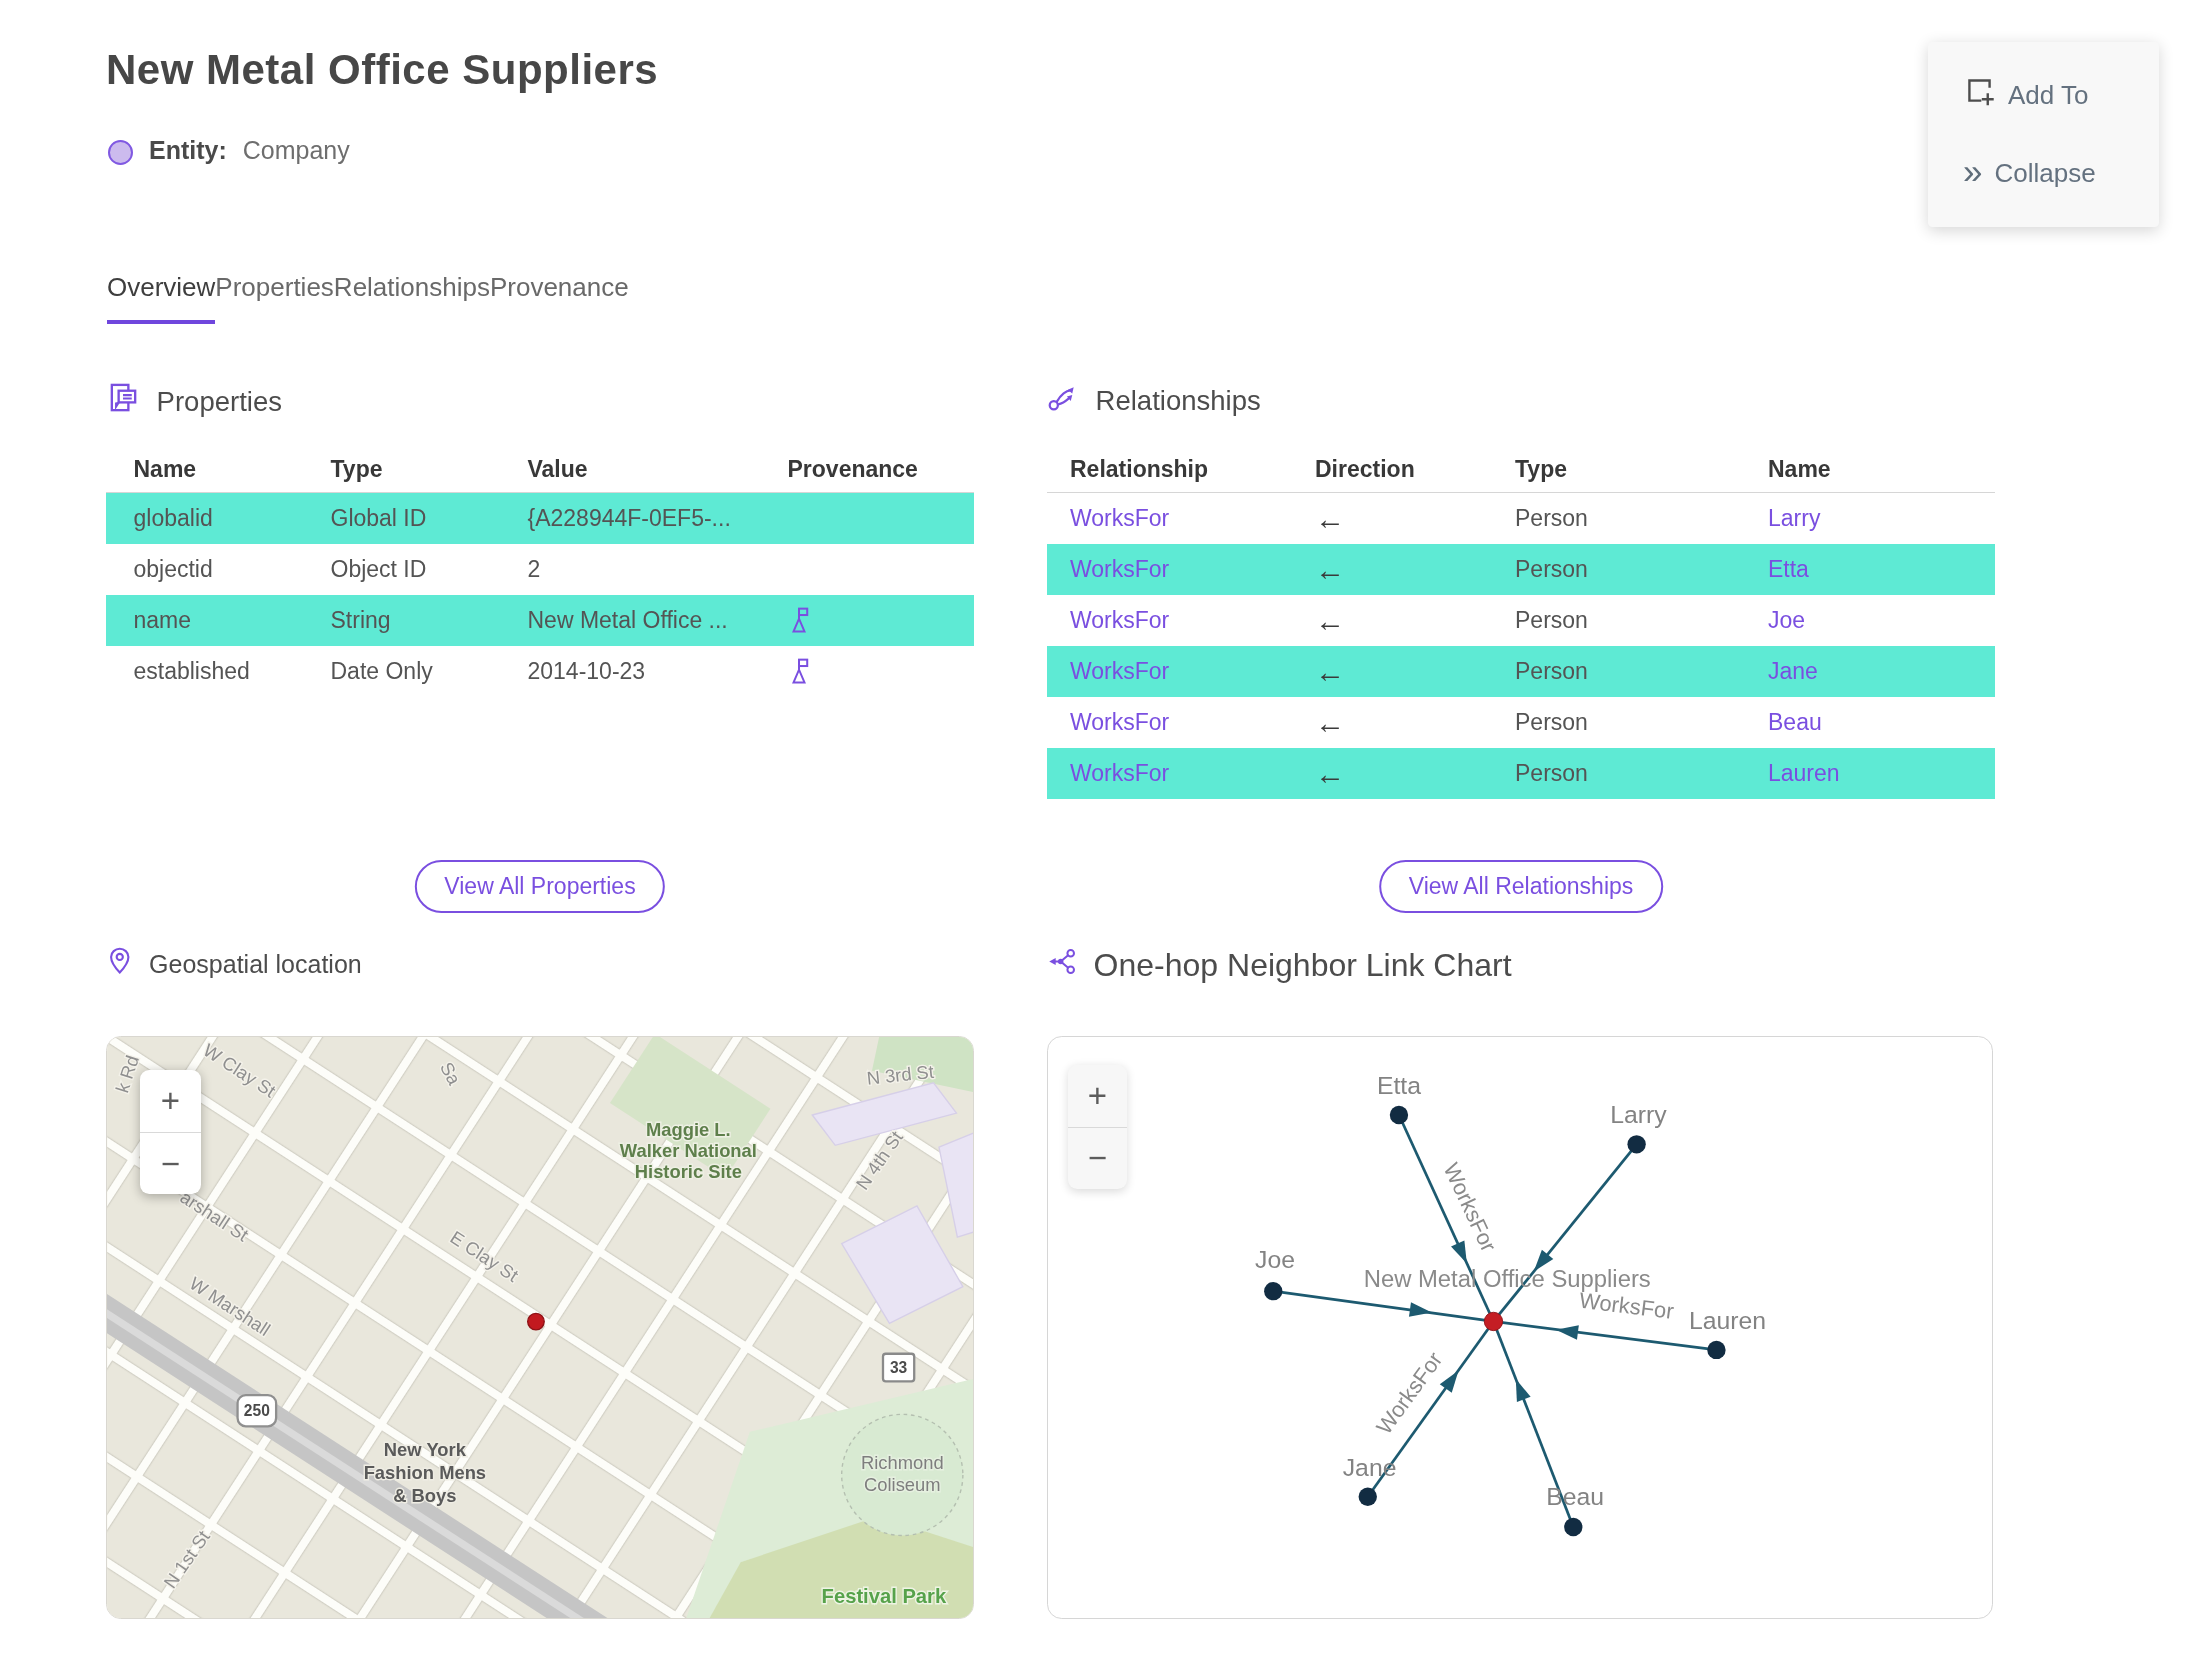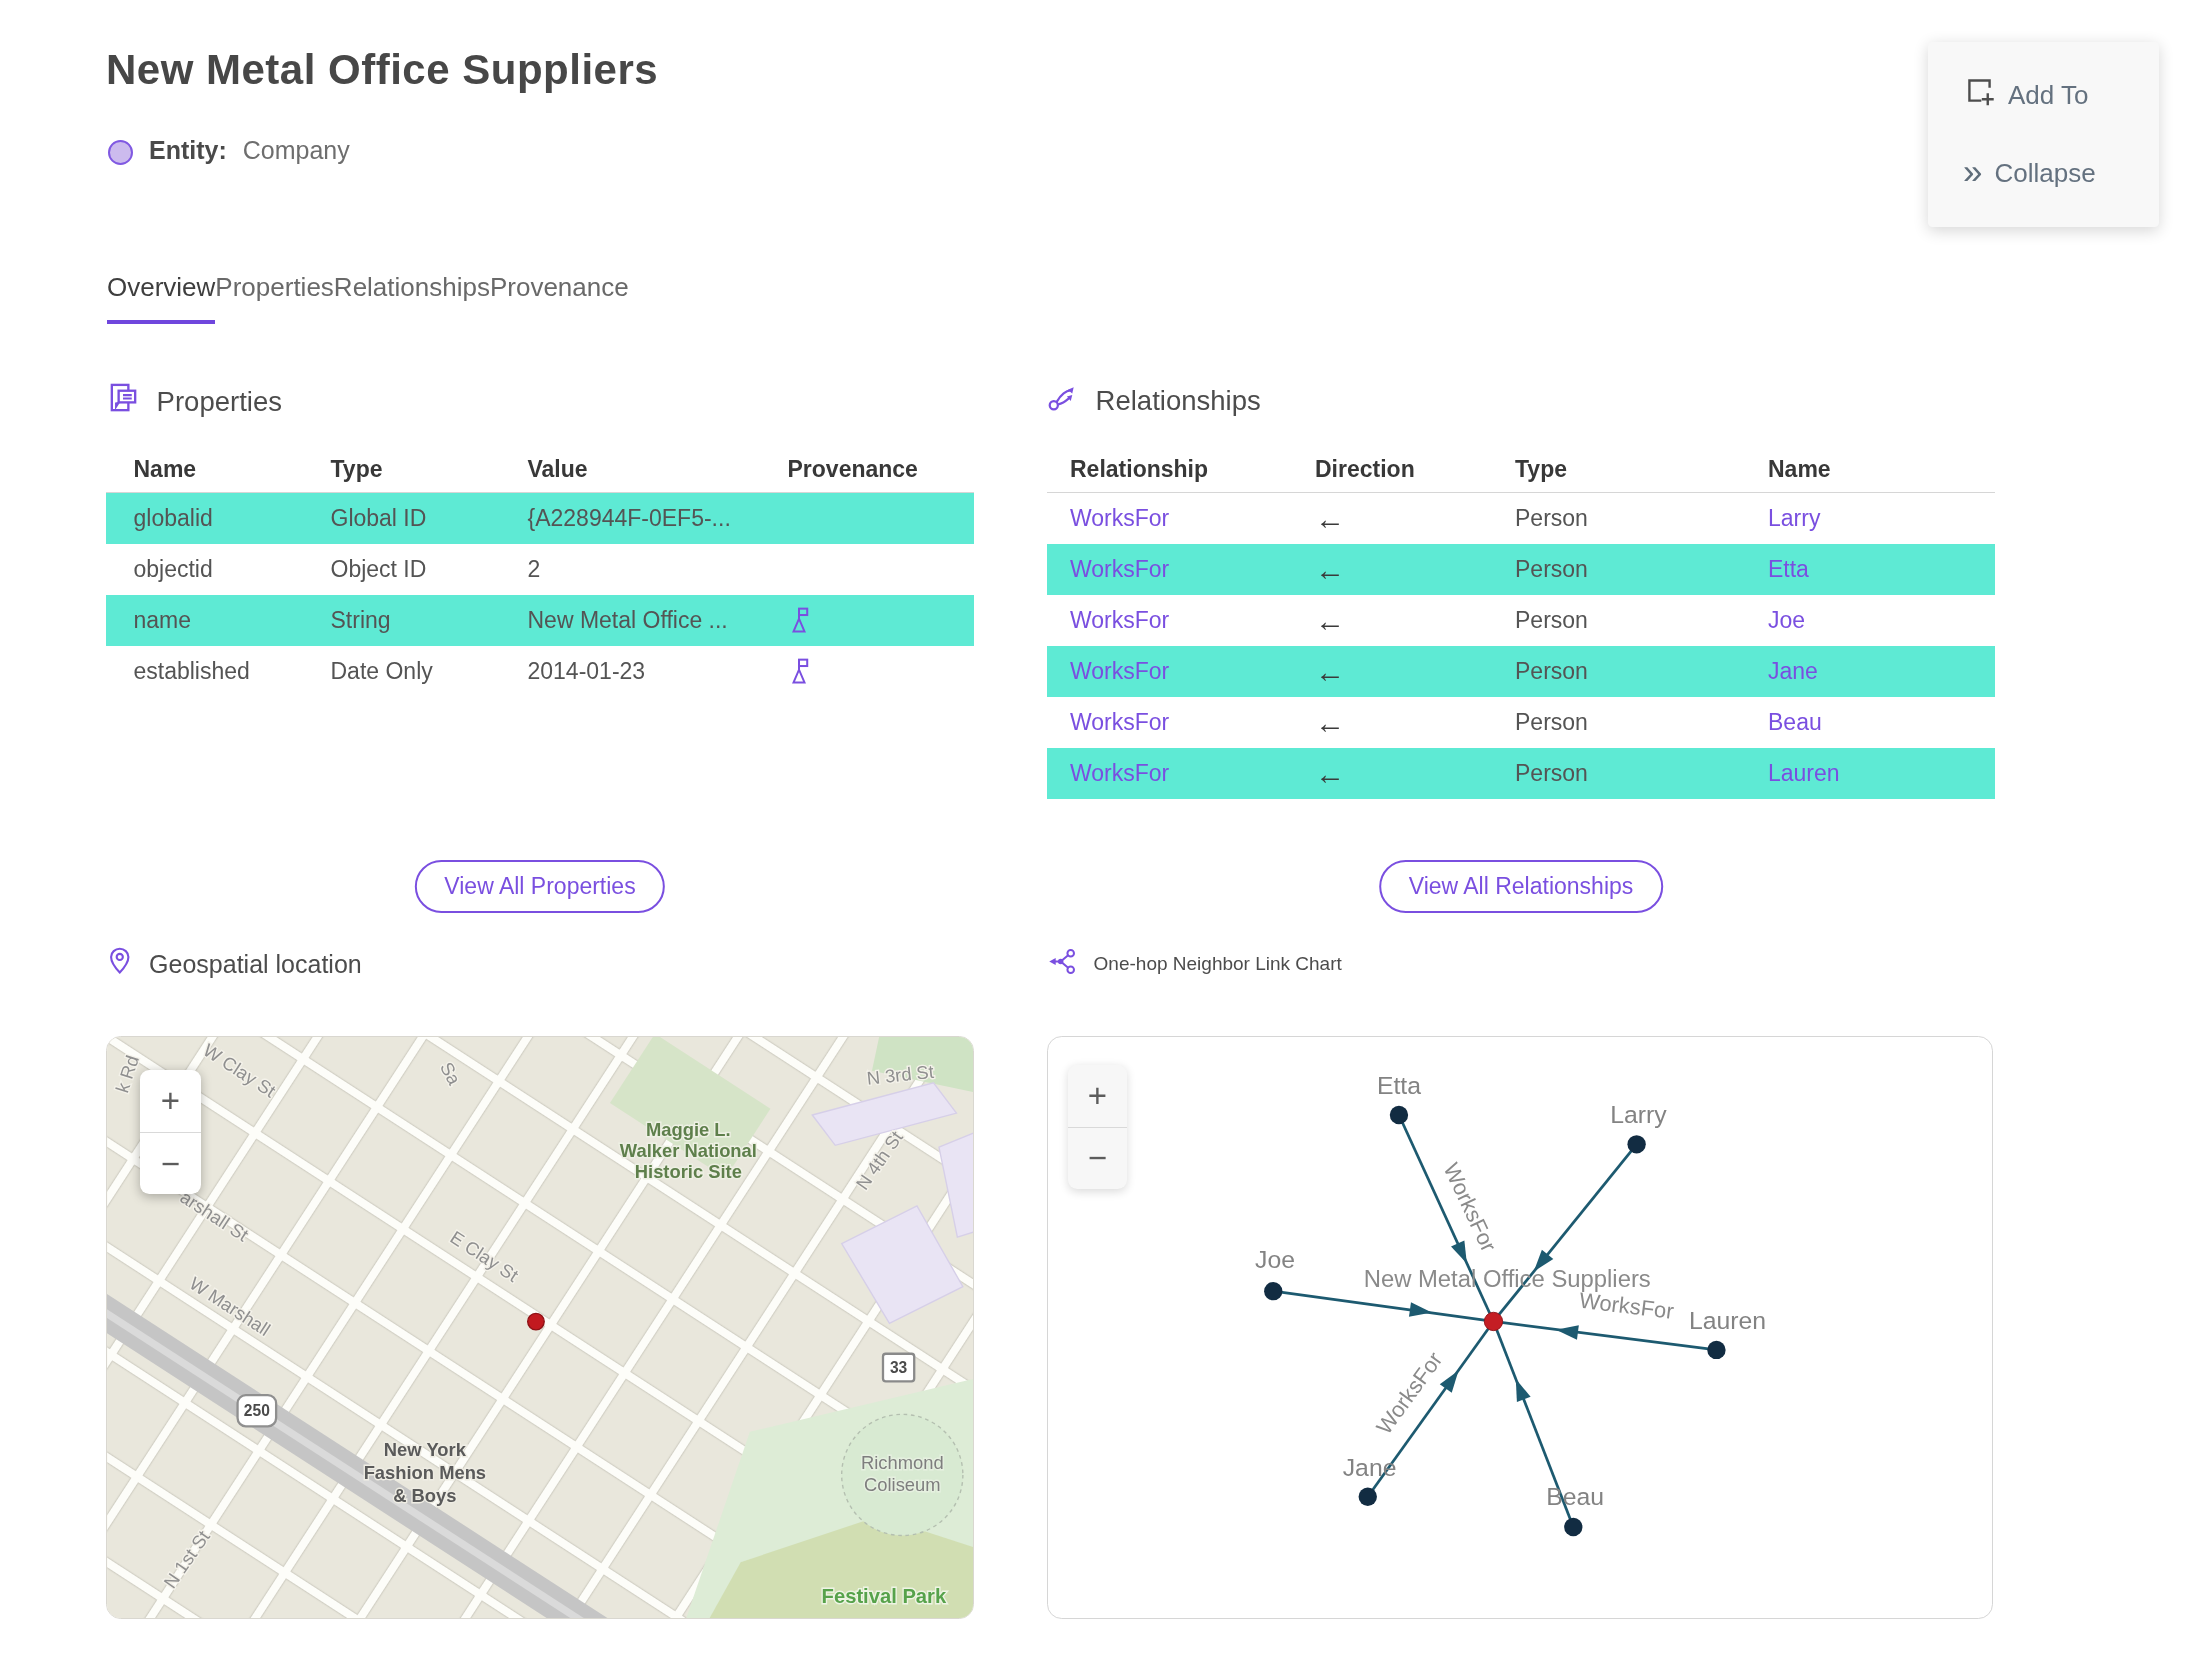--- a/index.html
+++ b/index.html
@@ -143,21 +143,21 @@
         <svg width="27.5" height="31" viewBox="0 0 30 34" fill="none" stroke="#7a4fe0" stroke-width="2.2">
           <path d="M6 29 h12 L12 15 Z"></path>
             <path d="M12 15 V5"></path>
             <rect x="12" y="4" width="9" height="7"></rect>
         </svg>
       </span>
     </div>
     <div class="t-row">
       <span>established</span>
       <span>Date Only</span>
-      <span>2014-01-23</span>
+      <span>2014-10-23</span>
       <span class="flag-cell">
         <svg width="27.5" height="31" viewBox="0 0 30 34" fill="none" stroke="#7a4fe0" stroke-width="2.2">
           <path d="M6 29 h12 L12 15 Z"></path>
             <path d="M12 15 V5"></path>
             <rect x="12" y="4" width="9" height="7"></rect>
         </svg>
       </span>
     </div>
   </div>
 
@@ -296,21 +296,21 @@
     <div class="t-row stripe">
       <span class="link">WorksFor</span>
       <span class="dir-arrow">←</span>
       <span>Person</span>
       <span class="link">Lauren</span>
     </div>
   </div>
 
   <button class="view-all">View All Relationships</button>
 
-  <div class="section-head head-mid" style="font-size:19px">
+  <div class="section-head head-mid" style="font-size:32px">
     <span>
       <svg width="31" height="31" viewBox="0 0 34 34" fill="none" stroke="#7a4fe0" stroke-width="2.2">
         <circle cx="26" cy="8" r="3.6"></circle>
         <circle cx="26" cy="26" r="3.6"></circle>
         <circle cx="15" cy="17" r="3" fill="#7a4fe0" stroke="none"></circle>
         <path d="M15 17 L23.5 9.8 M15 17 L23.5 24.2 M15 17 H7"></path>
         <polygon points="2.5,17 9.5,13.2 9.5,20.8" fill="#7a4fe0" stroke="none"></polygon>
       </svg>
     </span>
     <span>One-hop Neighbor Link Chart</span>

